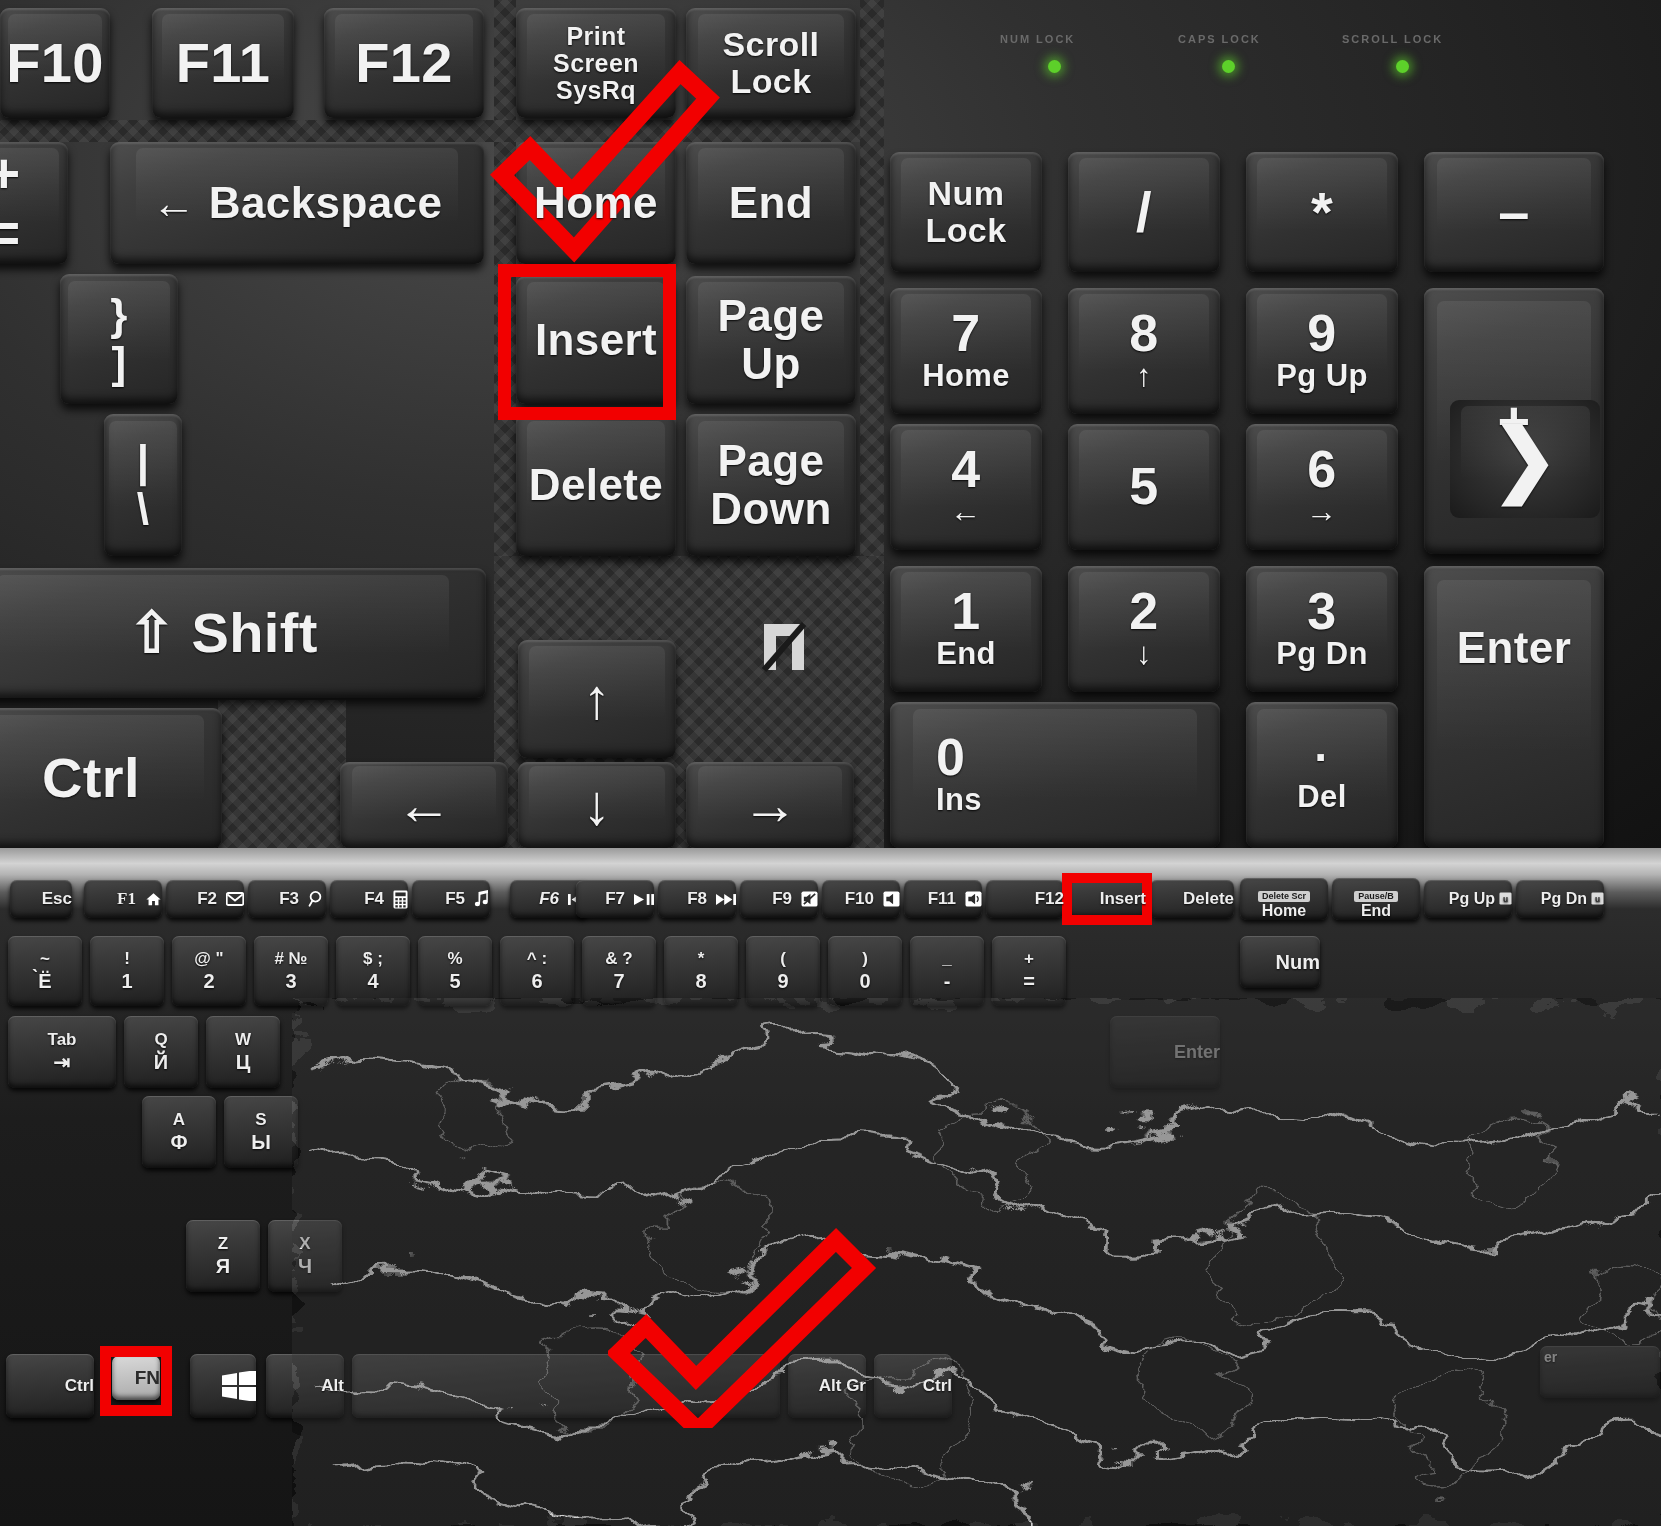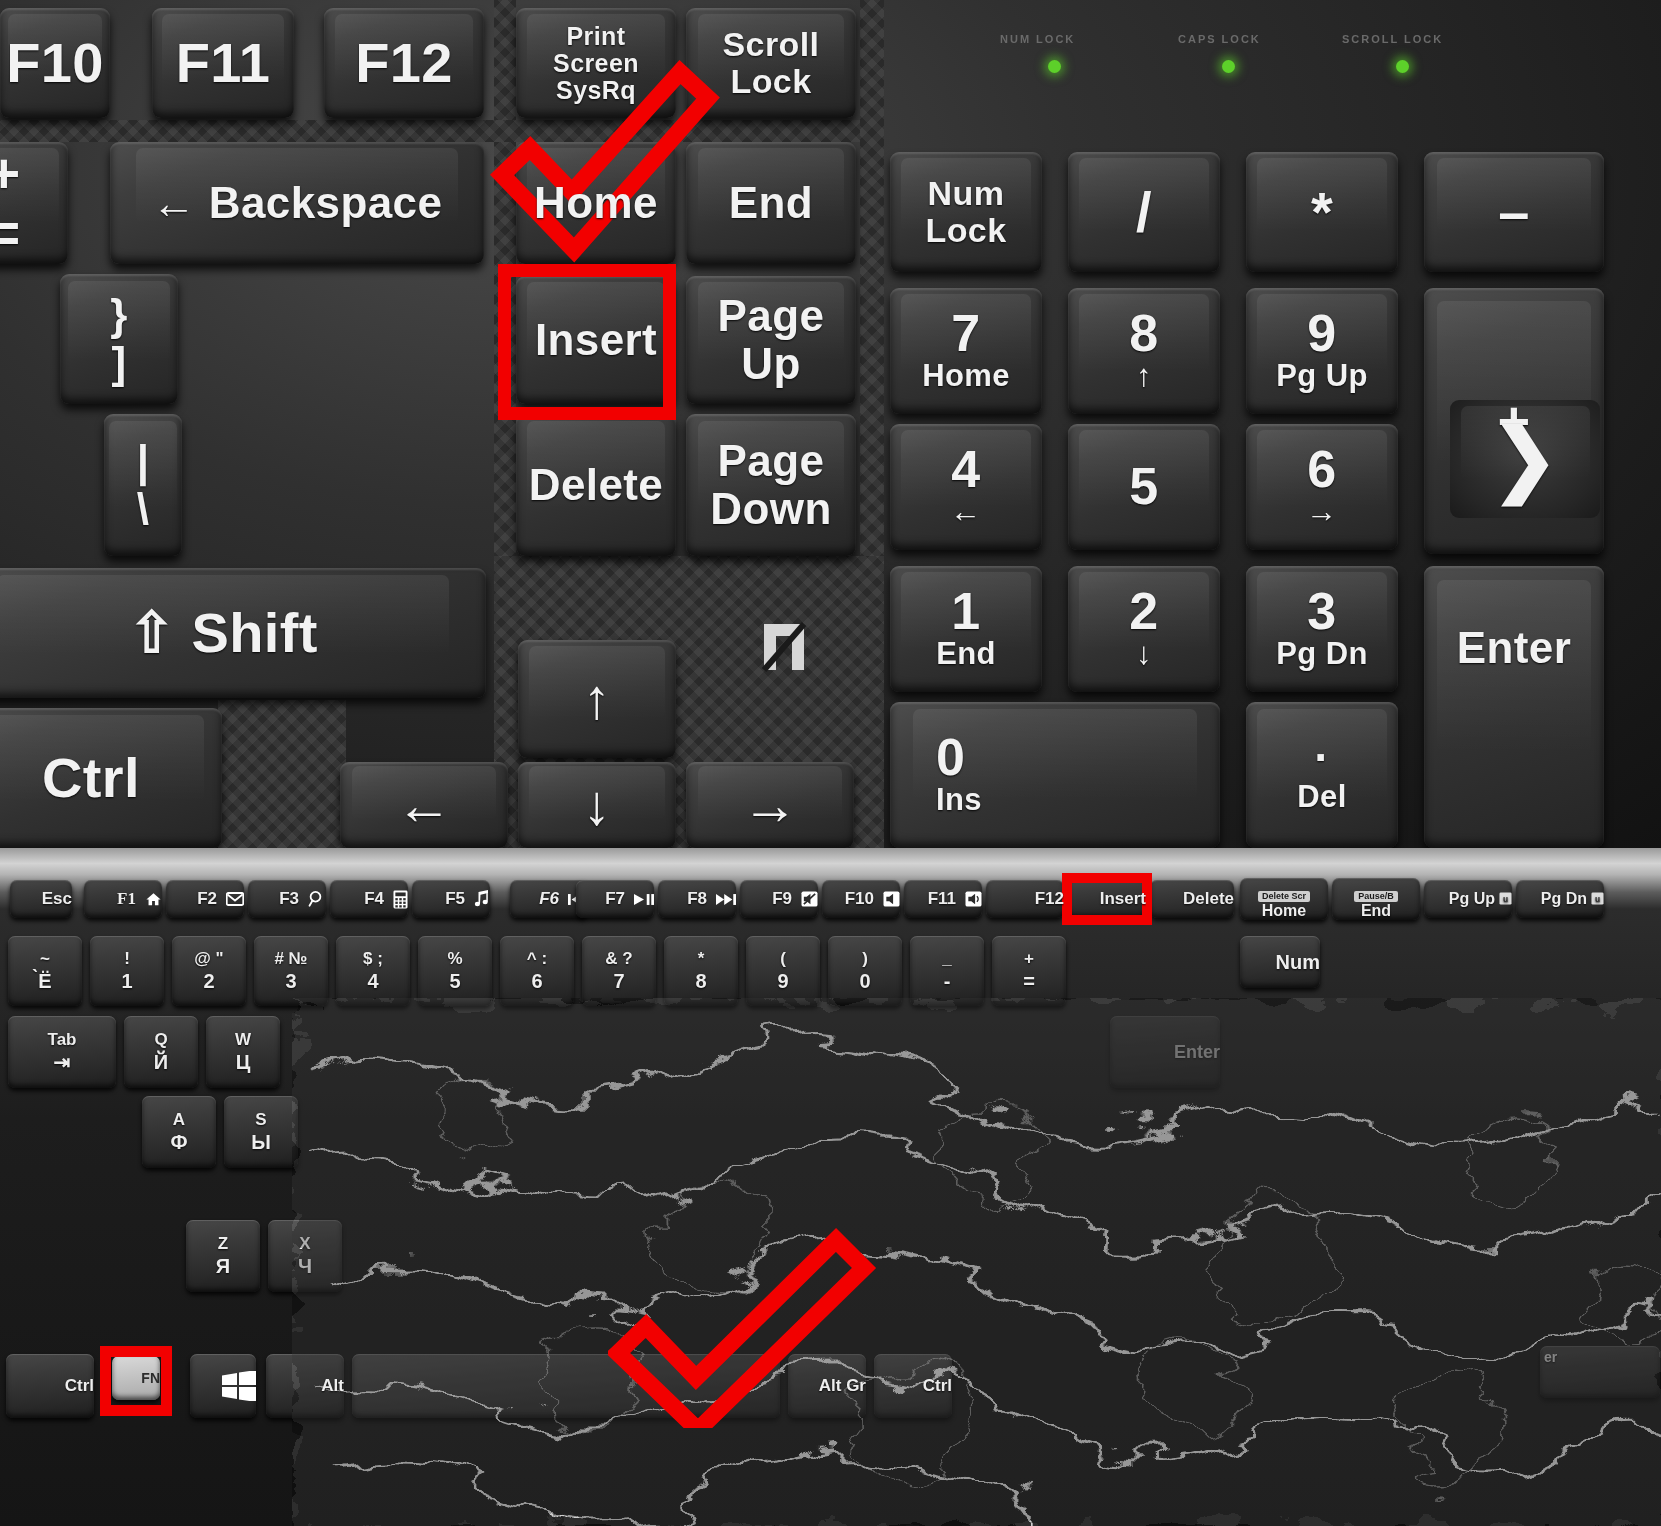--- a/index.html
+++ b/index.html
@@ -590,21 +590,21 @@
     <div class="lkey num-key" style="left:268px;top:372px;width:74px;height:72px;">
       <span class="dual">
           <span class="up">X</span>
       <span class="dn">Ч</span>
         </span>
       </div>
 
     <div class="lkey mod-key" style="left:6px;top:506px;width:88px;height:64px;">
       <span class="lbl">Ctrl</span>
       </div>
-    <div class="lkey" style="left:112px;top:508px;width:48px;height:44px;background:linear-gradient(175deg,#d9d9d9,#a9a9a9);color:#2b2b2b;font-size:14px;text-shadow:none;">
+    <div class="lkey" style="left:112px;top:508px;width:48px;height:44px;background:linear-gradient(175deg,#d9d9d9,#a9a9a9);color:#2b2b2b;font-size:19px;text-shadow:none;">
       <span class="lbl">FN</span>
       </div>
     <div class="lkey" style="left:190px;top:506px;width:66px;height:64px;">
       <span class="glyph">
           <svg width="34" height="30" viewBox="0 0 34 30">
             <path class="ico" d="M0 4.5 L15 2 V14 H0 Z"></path>
             <path class="ico" d="M17 1.6 L34 -1 V14 H17 Z"></path>
             <path class="ico" d="M0 16 H15 V28 L0 25.5 Z"></path>
             <path class="ico" d="M17 16 H34 V31 L17 28.4 Z"></path>
           </svg>

